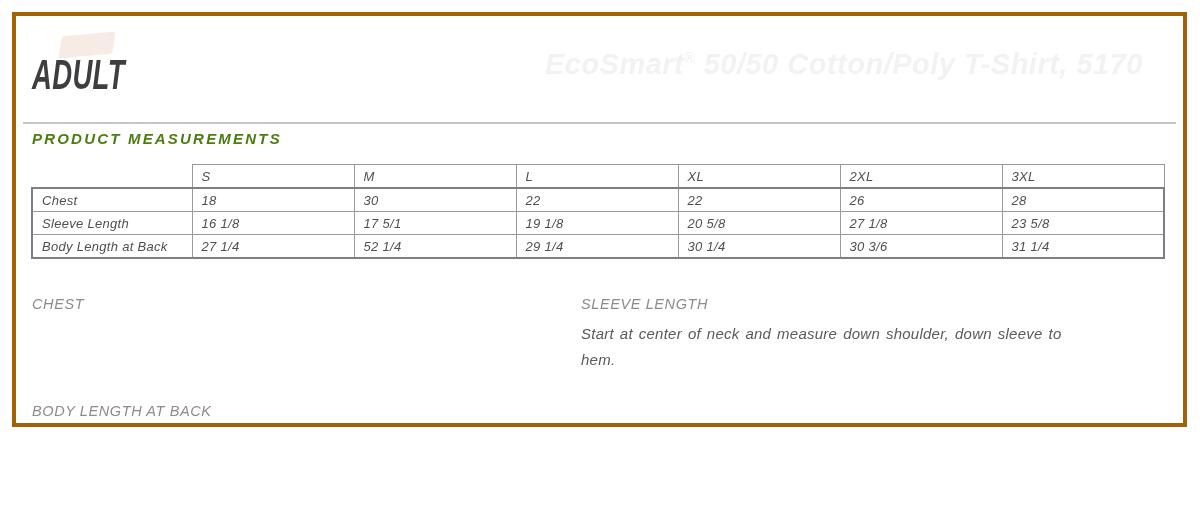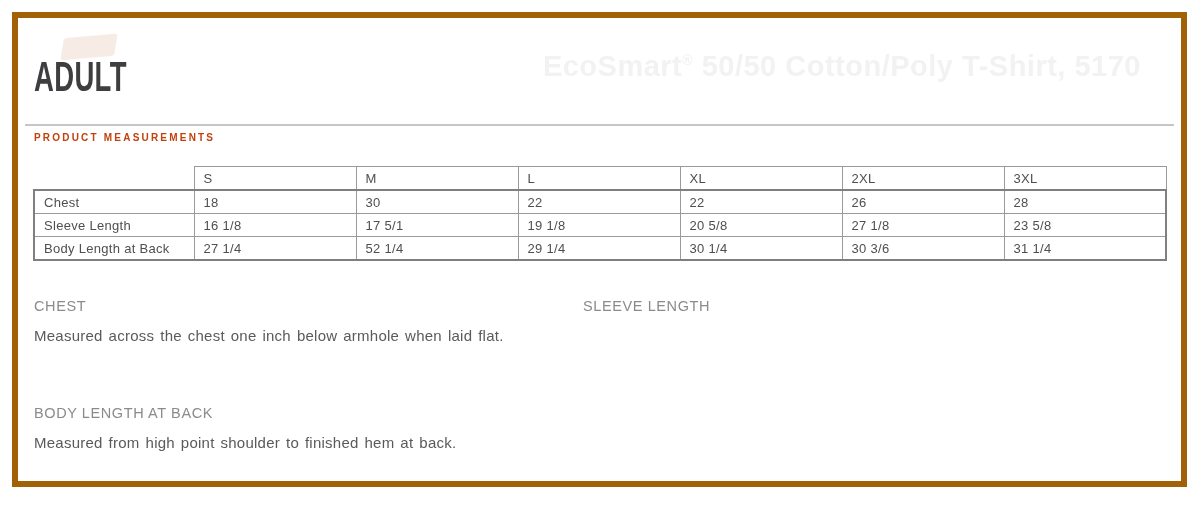--- a/index.html
+++ b/index.html
@@ -1,20 +1,20 @@
 <!DOCTYPE html>
 <html><head>
 <meta charset="utf-8">
 <style>
   * { margin:0; padding:0; box-sizing:border-box; }
   html,body { width:1200px; height:505px; background:#ffffff;
               font-family:"Liberation Sans","DejaVu Sans",sans-serif; }
   .page {
-    position:absolute; left:12px; top:12px; width:1175px; height:475px;
-    background:#ffffff; border:6px solid #a16207;
+    position:absolute; left:12px; top:12px; width:1175px; height:415px;
+    background:#ffffff; border:4px solid #a16207;font-style:italic;
   }
   .watermark {
     position:absolute; left:44px; top:18px; width:54px; height:22px;
     background:#f6e7e2; transform:rotate(-5deg) skewX(-14deg);
     border-radius:3px; opacity:.85;
   }
   h1.adult {
     position:absolute; left:16px; top:37px;
     font-size:43px; font-weight:700; line-height:1; color:#3e3e40;
     letter-spacing:0.5px; transform:scaleX(.64); transform-origin:0 0;
@@ -24,21 +24,21 @@
     font-size:29px; font-weight:700; color:#f2f2f2; letter-spacing:.5px;
     white-space:nowrap;
   }
   .product-title sup { font-size:14px; vertical-align:super; }
   .rule {
     position:absolute; left:7px; right:7px; top:106px; height:0;
     border:none; border-top:2px solid #c6c6c6;
   }
   h2.section {
     position:absolute; left:16px; top:114px;
-    font-size:10px; font-weight:700; color:#c2410c; letter-spacing:2.2px;
+    font-size:15px; font-weight:700; color:#4d7c0f; letter-spacing:2.2px;
   }
   table.measure {
     position:absolute; left:15px; top:148px;
     border-collapse:collapse; table-layout:fixed; width:1132px;
     font-size:13px; color:#4f4f4f;
   }
   table.measure col.c-label { width:160px; }
   table.measure col.c-size  { width:162px; }
   table.measure th, table.measure td {
     border:1px solid #9a9a9a; text-align:left; font-weight:400;
@@ -122,25 +122,24 @@
           <td>29 1/4</td>
           <td>30 1/4</td>
           <td>30 3/6</td>
           <td>31 1/4</td>
         </tr>
       </tbody>
   </table>
 
   <section class="def def-chest">
     <h3>CHEST</h3>
-    <p>Measured across the chest one inch below armhole when laid flat.</p>
   </section>
 
   <section class="def def-sleeve">
     <h3>SLEEVE LENGTH</h3>
+    <p>Start at center of neck and measure down shoulder, down sleeve to hem.</p>
   </section>
 
   <section class="def def-body">
     <h3>BODY LENGTH AT BACK</h3>
-    <p>Measured from high point shoulder to finished hem at back.</p>
   </section>
 
 </div>
 
 </body></html>

